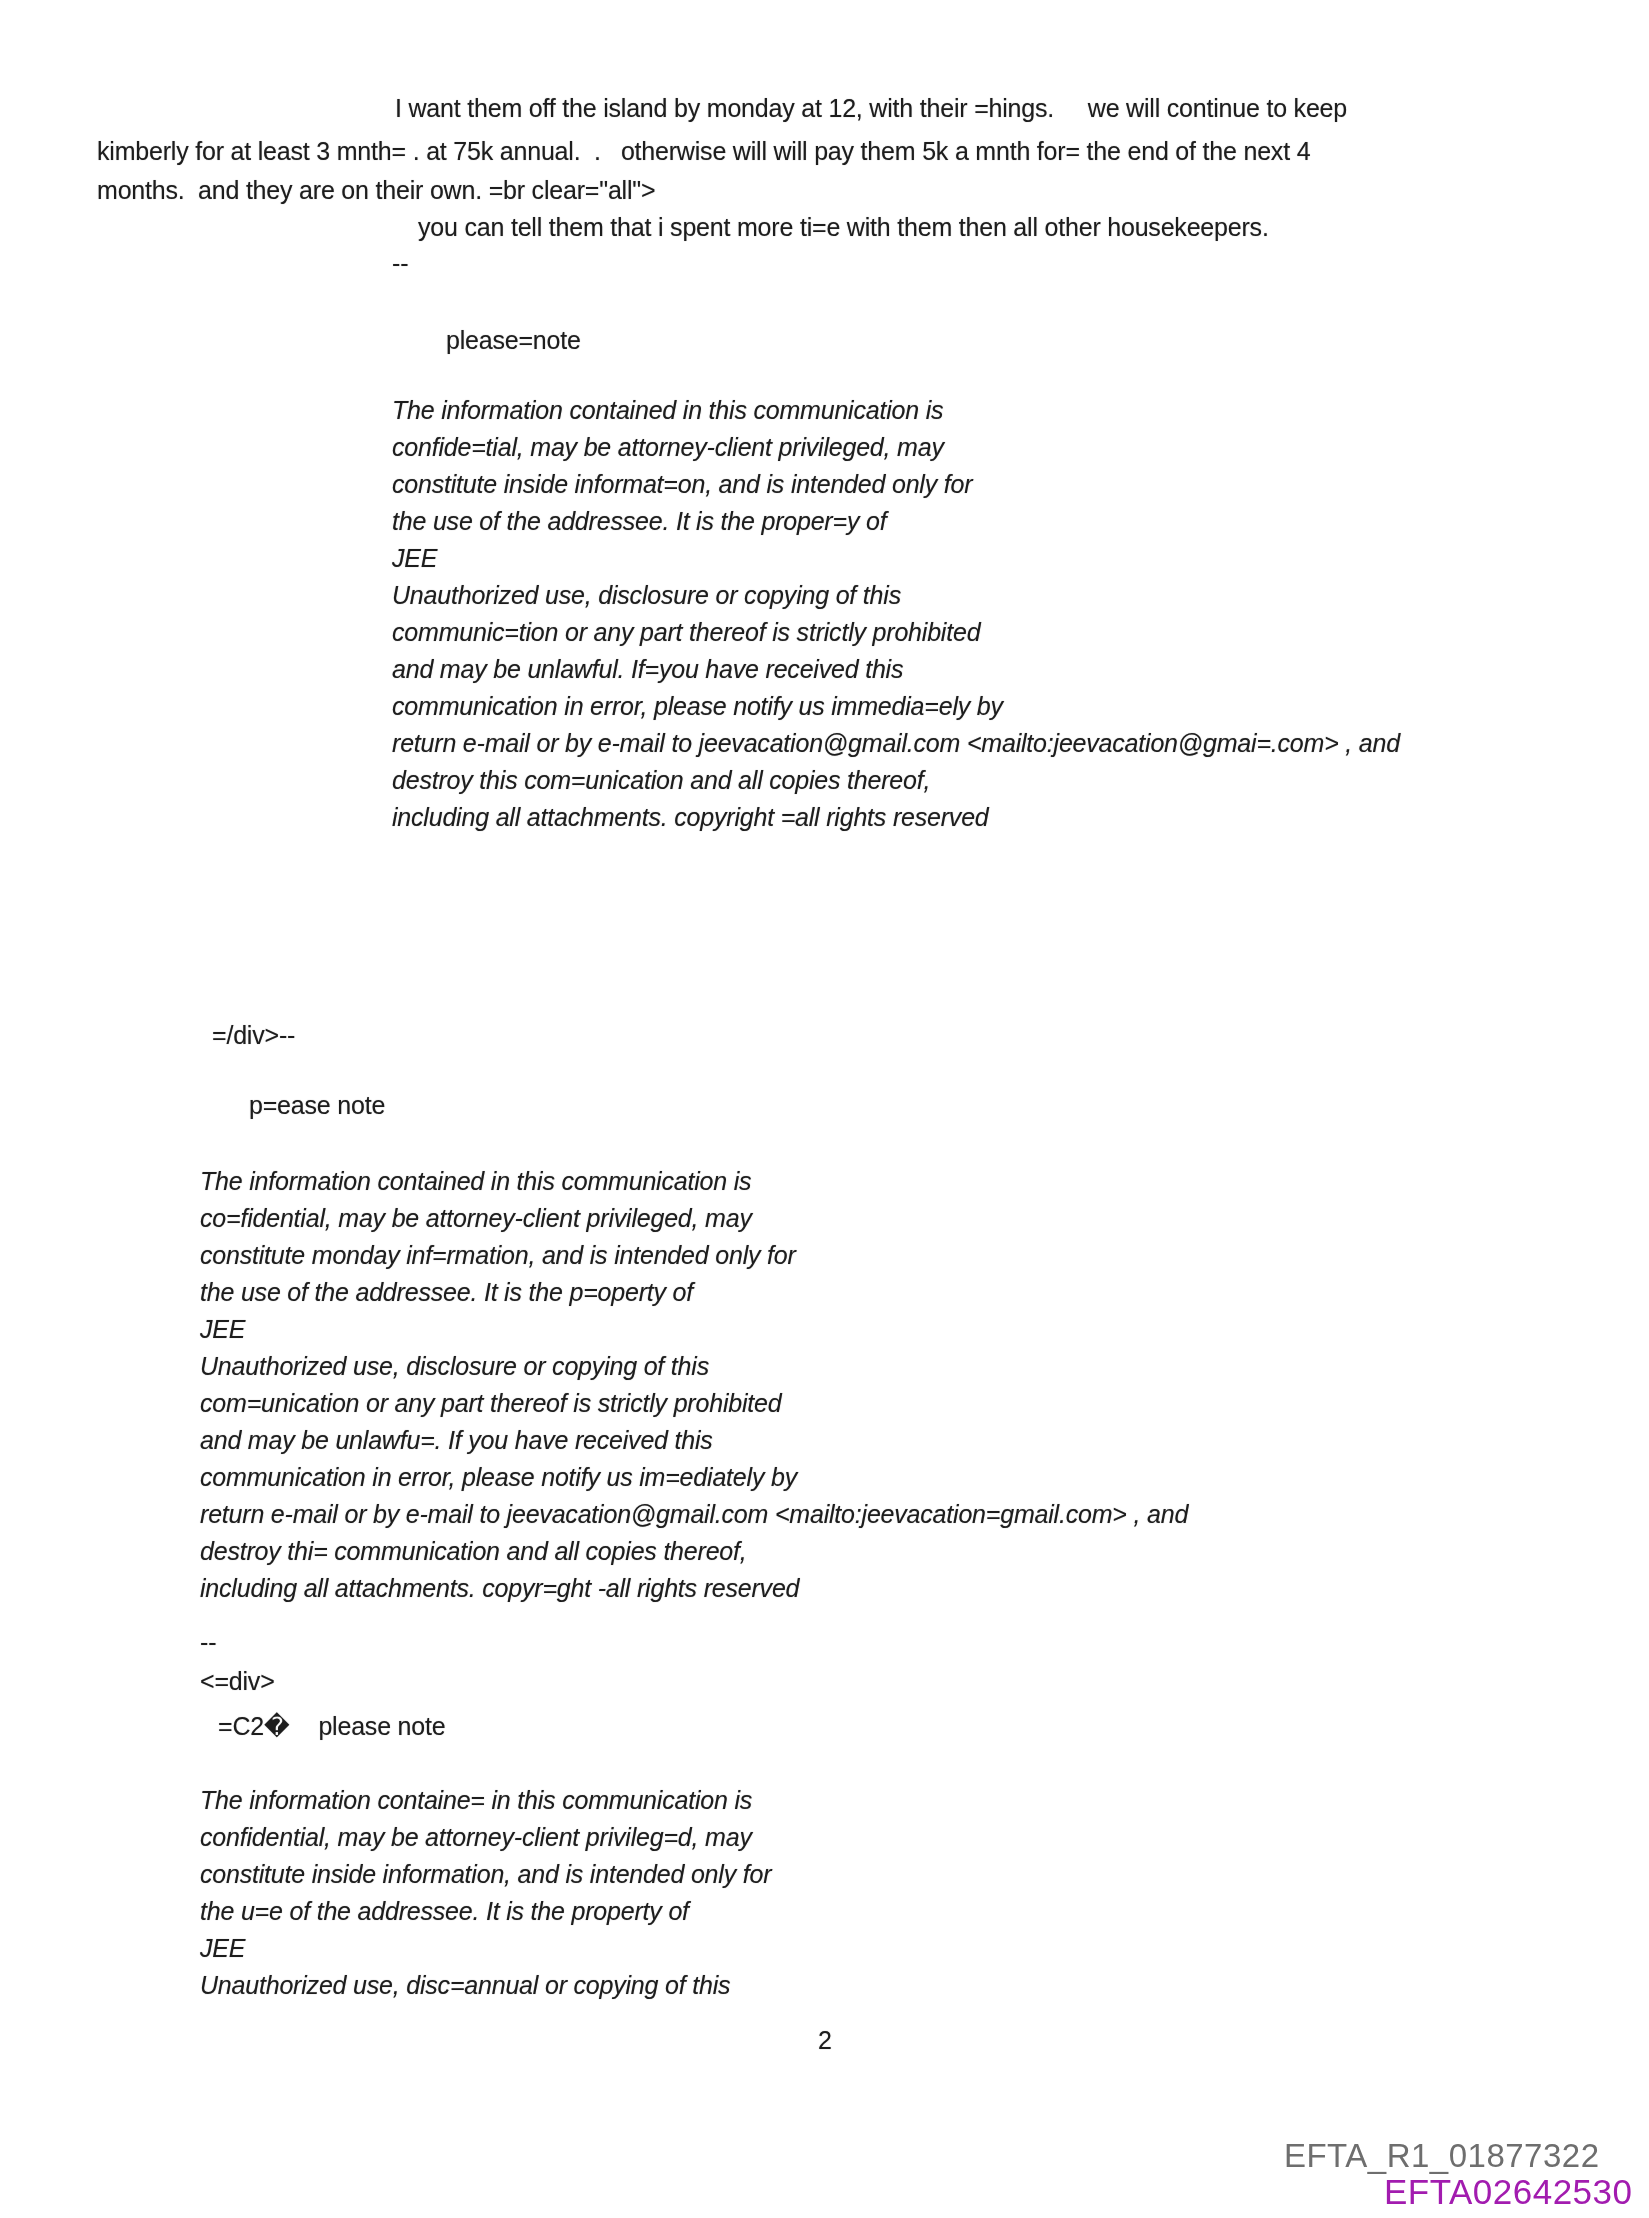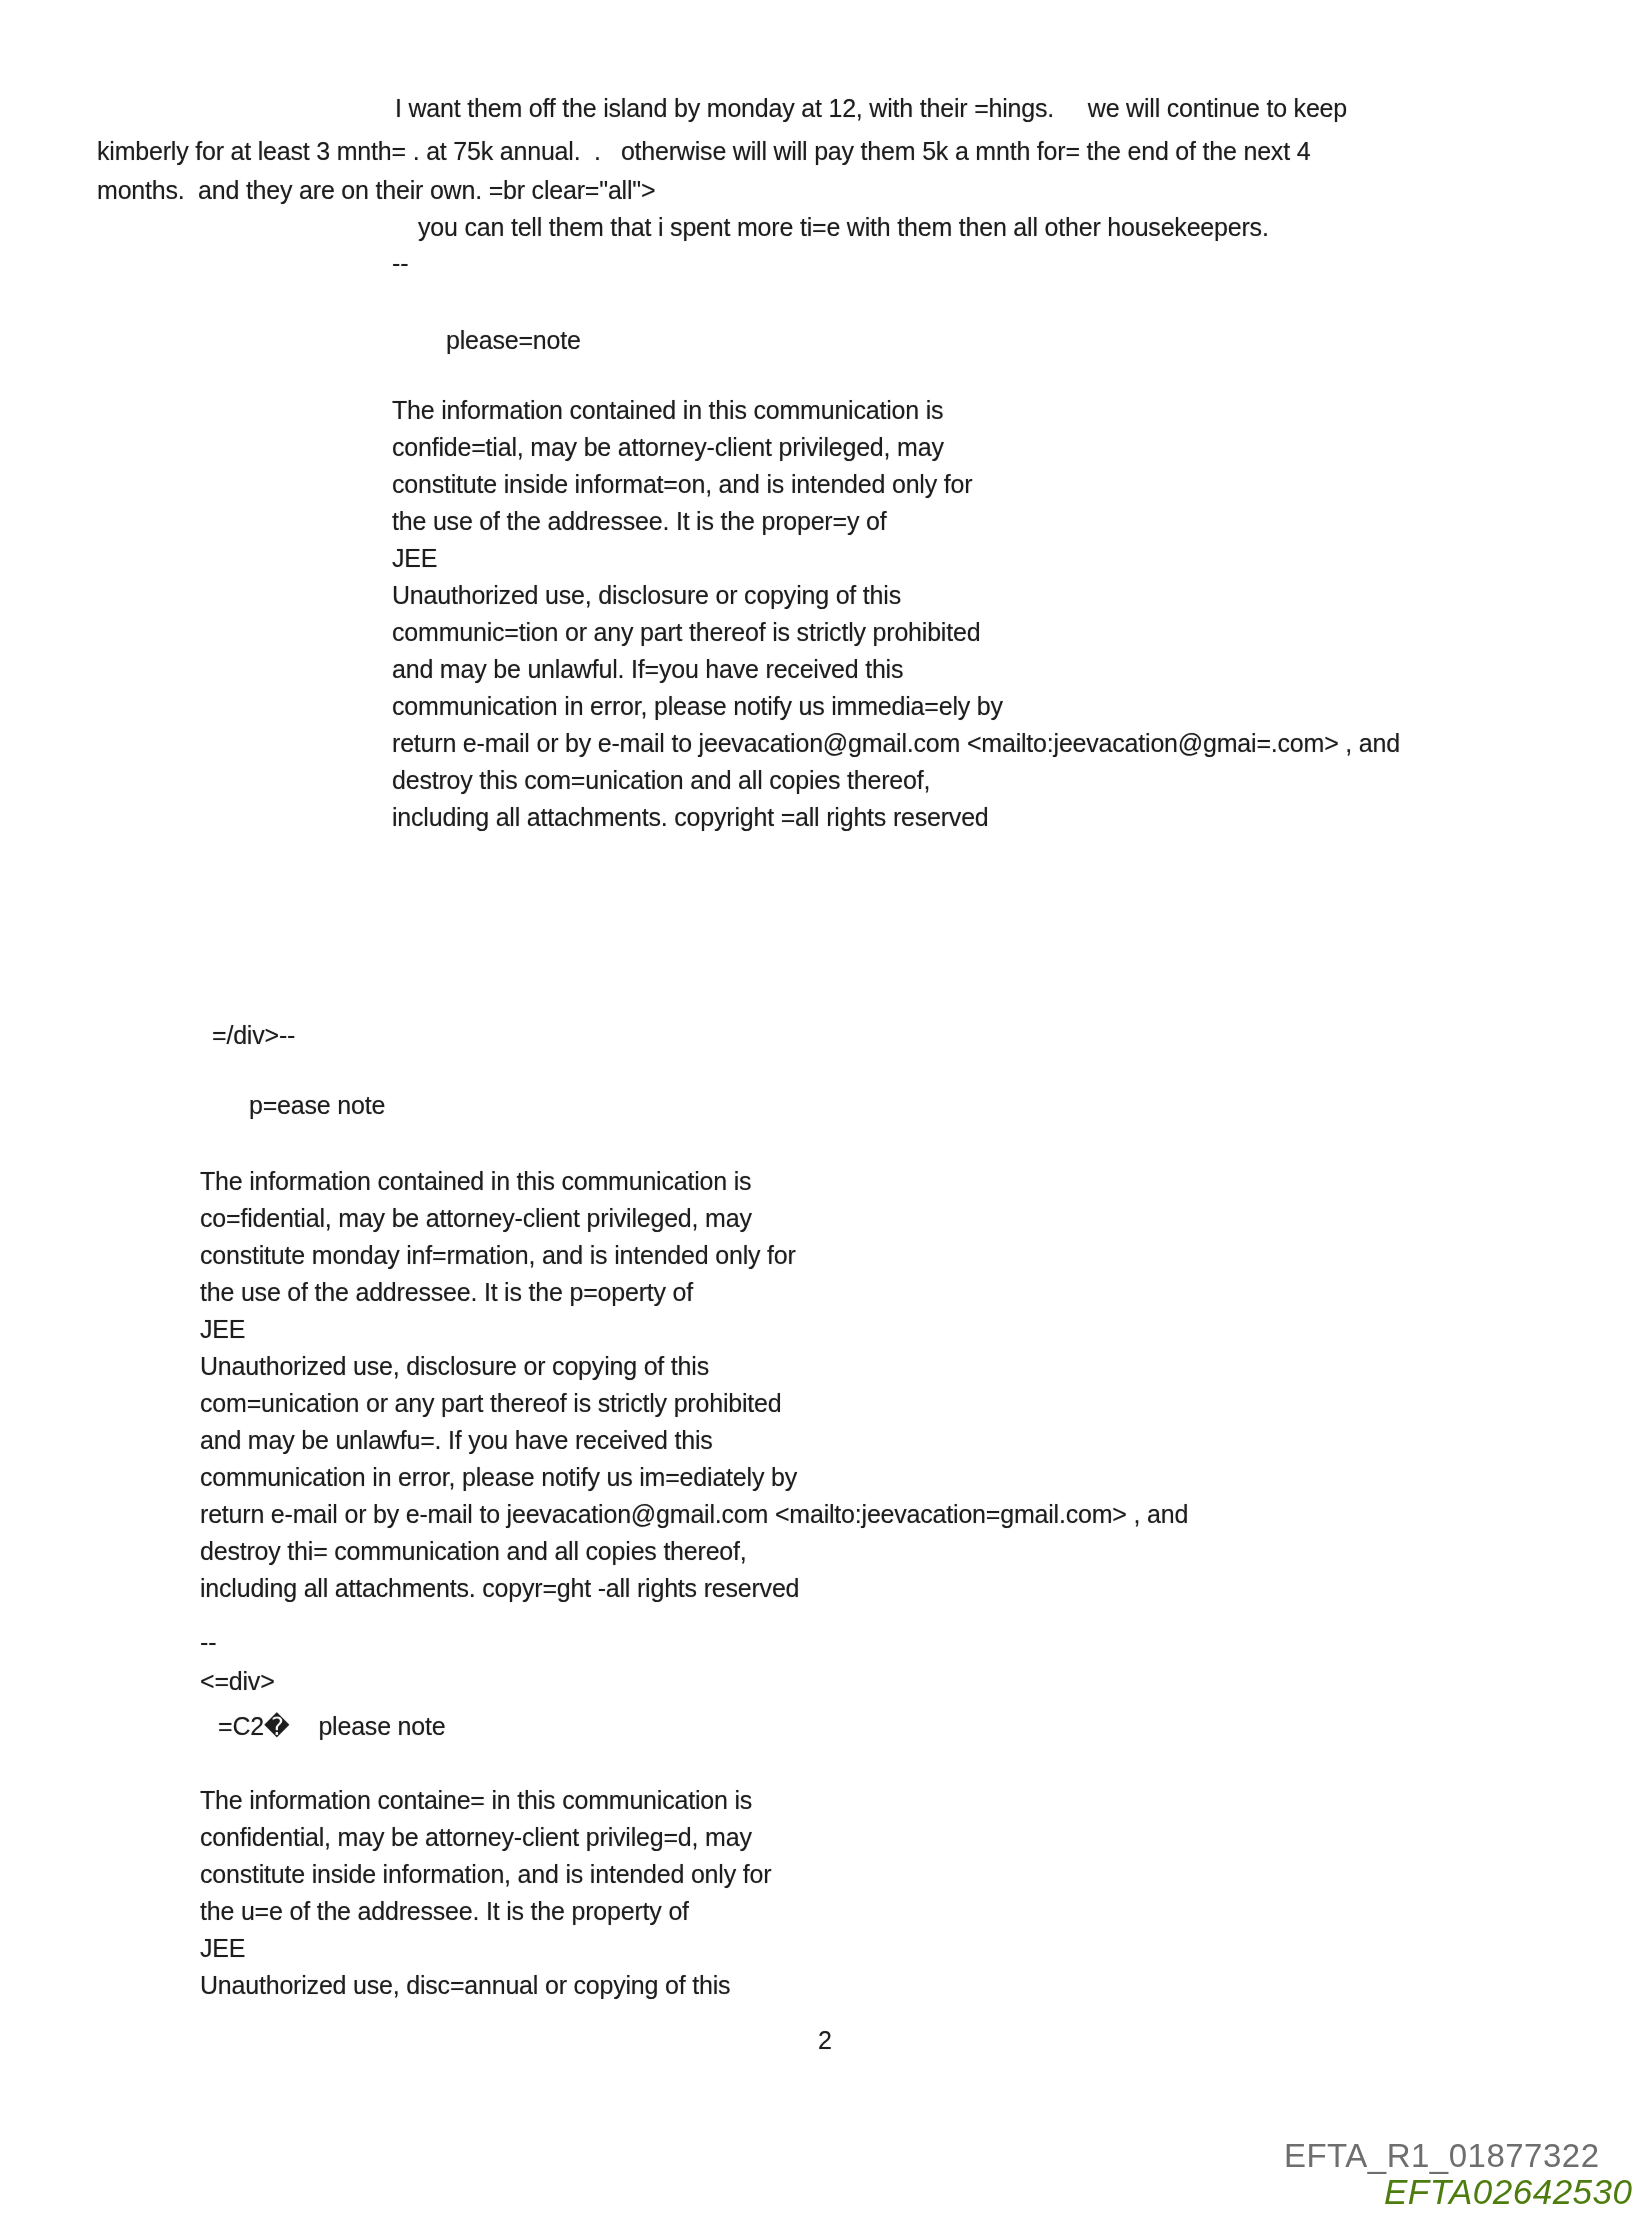--- a/index.html
+++ b/index.html
@@ -23,20 +23,21 @@
     line-height: 37px;
     letter-spacing: -0.2px;
     text-shadow: 0 0 1px rgba(45,45,45,0.45);
   }
   .block {
     position: absolute;
     font-size: 25px;
     line-height: 37px;
     letter-spacing: -0.2px;
     text-shadow: 0 0 1px rgba(45,45,45,0.45);
+    font-style: italic;
   }
   .block .line {
     white-space: pre;
     height: 37px;
   }
   .note3 .label {
     margin-left: 29px;
   }
   .page-number {
     position: absolute;
@@ -55,24 +56,23 @@
   }
   .bates-top {
     font-size: 33px;
     color: #6e6e6e;
     letter-spacing: 0.5px;
     padding-right: 33px;
     line-height: 33px;
   }
   .bates-bottom {
     font-size: 35px;
-    color: #4d7c0f;
+    color: #a21caf;
     letter-spacing: 0.5px;
     line-height: 39px;
-    font-style: italic;
   }
 </style>
 </head>
 <body>
 
 <div class="page">
 
   <div class="doc-line" style="left:395px; top:90px">I want them off the island by monday at 12, with their =hings.     we will continue to keep</div>
   <div class="doc-line" style="left:97px; top:133px">kimberly for at least 3 mnth= . at 75k annual.  .   otherwise will will pay them 5k a mnth for= the end of the next 4</div>
   <div class="doc-line" style="left:97px; top:172px">months.  and they are on their own. =br clear="all"&gt;</div>

